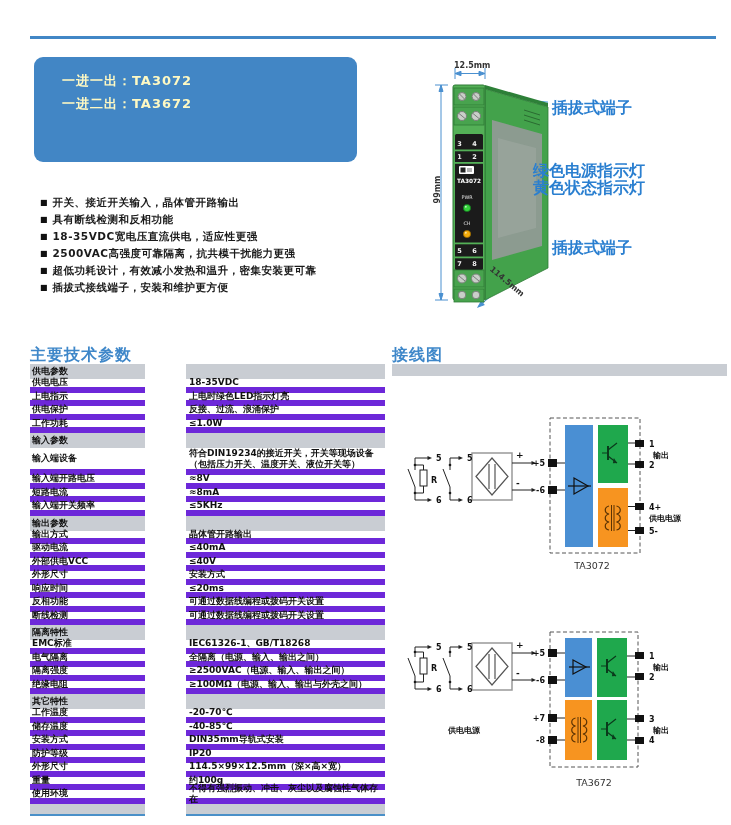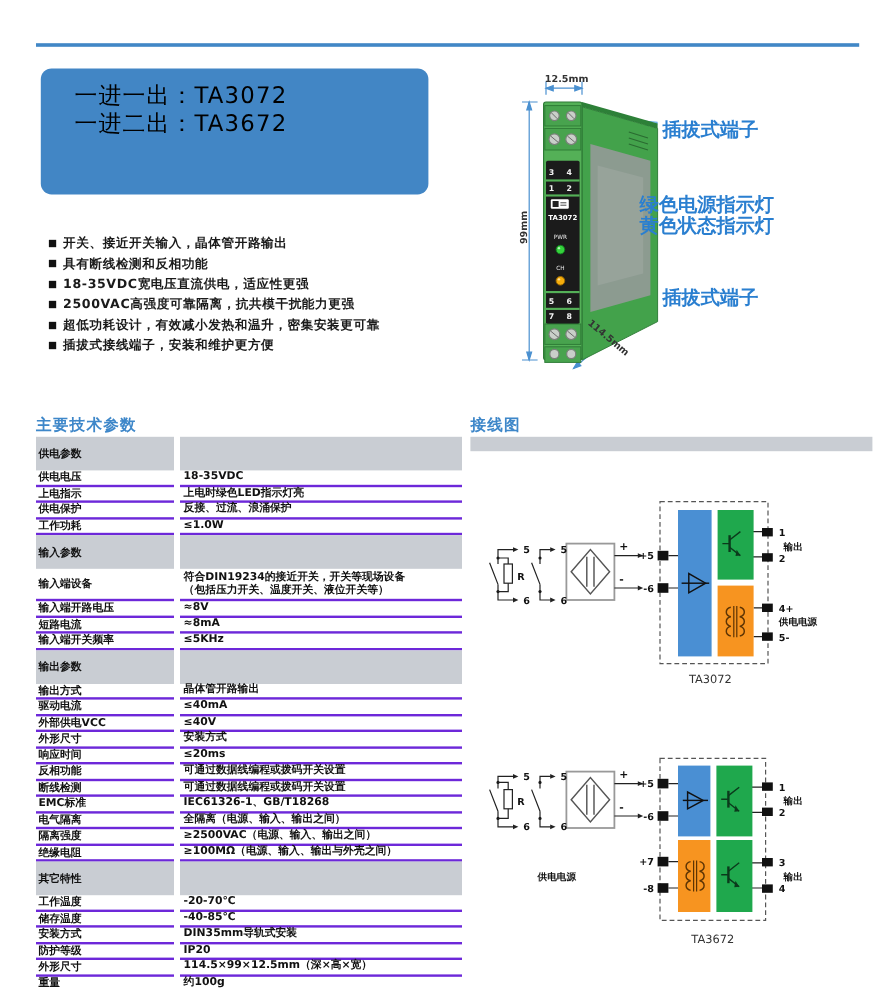--- a/index.html
+++ b/index.html
@@ -6,21 +6,21 @@
   html,body { background:#ffffff; }
   body { font-family:"DejaVu Sans","Liberation Sans",sans-serif; }
   .page { position:relative; width:731px; height:825px; background:#fff; overflow:hidden; }
 
   
   .page-title { position:absolute; left:30px; top:7px; font-size:17px; font-weight:bold; color:#141414; letter-spacing:1px; }
   .title-rule { position:absolute; left:30px; top:36px; width:686px; height:3px; background:#4187c6; }
 
   
   .models-box { position:absolute; left:34px; top:57px; width:323px; height:105px; background:#4286c5; border-radius:9px; padding:12px 0 0 28px; }
-  .models-box .m-line { color:#000000; font-size:19px; font-weight:normal; line-height:23px; letter-spacing:1px; }
+  .models-box .m-line { color:#fef9c3; font-size:13px; font-weight:bold; line-height:23px; letter-spacing:1px; }
 
   
   .features { position:absolute; left:40px; top:196px; width:380px; }
   .feature-item { display:flex; align-items:flex-start; height:17px; font-size:10.5px; font-weight:bold; color:#1a1a1a; }
   .feature-item .bullet { font-size:8px; margin:2px 5px 0 0; color:#111; }
   .feature-item .ftext { letter-spacing:0.5px; white-space:nowrap; }
 
   
   .figure { position:absolute; left:428px; top:58px; width:300px; height:252px; }
   .figure svg { position:absolute; left:0; top:0; }
@@ -28,35 +28,35 @@
   .dim-w { left:26px; top:3px; width:34px; text-align:center; }
   .dim-h { left:-10px; top:127px; width:38px; text-align:center; transform:rotate(-90deg); }
   .dim-d { left:56px; top:219px; width:46px; text-align:center; transform:rotate(40deg); }
   .annotation { position:absolute; font-size:16px; font-weight:bold; color:#2a7fd0; white-space:nowrap; }
   .ann-top { left:124px; top:40px; }
   .ann-green { left:105px; top:103px; }
   .ann-yellow { left:105px; top:120px; }
   .ann-bottom { left:124px; top:180px; }
 
   
-  .sec-title { position:absolute; top:345px; font-size:13px; font-weight:bold; color:#3e87c9; letter-spacing:1px;text-align:right; }
+  .sec-title { position:absolute; top:345px; font-size:16px; font-weight:bold; color:#3e87c9; letter-spacing:1px;text-align:right; }
   .sec-title.left { left:30px; }
   .sec-title.right { left:392px; }
   .wiring-bar { position:absolute; left:392px; top:364px; width:335px; height:12px; background:#c9cdd3; }
 
   
   .specs-table { position:absolute; left:30px; top:364px; width:355px; }
   .spec-row { display:flex; }
   .spec-row .cell { display:flex; align-items:center; font-size:9px; font-weight:bold; color:#111; }
   .spec-row .label { width:115px; margin-right:5px; padding-left:2px; }
-  .spec-row .value { flex:1; padding-left:3px; white-space:pre-line; line-height:1.18; }
+  .spec-row .value { flex:1; padding-left:3px; white-space:pre-line; line-height:1.18;margin-left:36px; }
   .spec-row.reg { height:13.5px; }
   .spec-row.tall { height:27px; }
-  .spec-row.reg .cell, .spec-row.tall .cell { border-bottom:2px solid #6d28d9; }
-  .spec-row.sec { height:28px; }
+  .spec-row.reg .cell, .spec-row.tall .cell { border-bottom:6px solid #6d28d9; }
+  .spec-row.sec { height:15px; }
   .spec-row.sec .cell { background:#c9cdd3; }
   .spec-row.end { height:12px; }
   .spec-row.end .cell { background:#c9cdd3; border-bottom:2.5px solid #4a90c8; }
 
   
   .diagram1 { position:absolute; left:395px; top:408px; }
   .diagram2 { position:absolute; left:395px; top:625px; }
   svg text { font-family:"DejaVu Sans","Liberation Sans",sans-serif; }
 </style>
 </head>
@@ -261,20 +261,24 @@
         <div class="cell value">≤20ms</div>
       </div>
       <div class="spec-row reg">
         <div class="cell label">反相功能</div>
         <div class="cell value">可通过数据线编程或拨码开关设置</div>
       </div>
       <div class="spec-row reg">
         <div class="cell label">断线检测</div>
         <div class="cell value">可通过数据线编程或拨码开关设置</div>
       </div>
+      <div class="spec-row sec">
+        <div class="cell label">隔离特性</div>
+        <div class="cell value"></div>
+      </div>
       <div class="spec-row reg">
         <div class="cell label">EMC标准</div>
         <div class="cell value">IEC61326-1、GB/T18268</div>
       </div>
       <div class="spec-row reg">
         <div class="cell label">电气隔离</div>
         <div class="cell value">全隔离（电源、输入、输出之间）</div>
       </div>
       <div class="spec-row reg">
         <div class="cell label">隔离强度</div>

